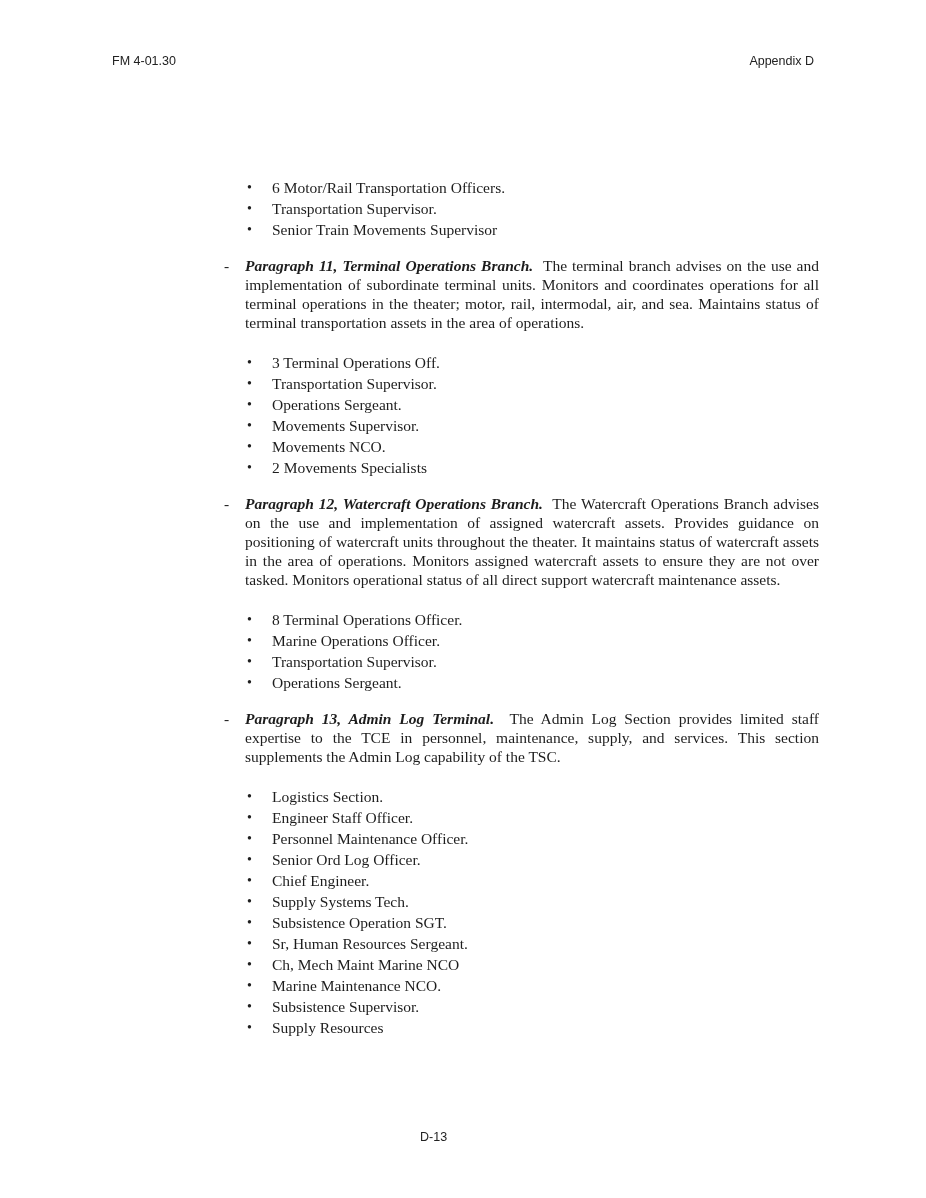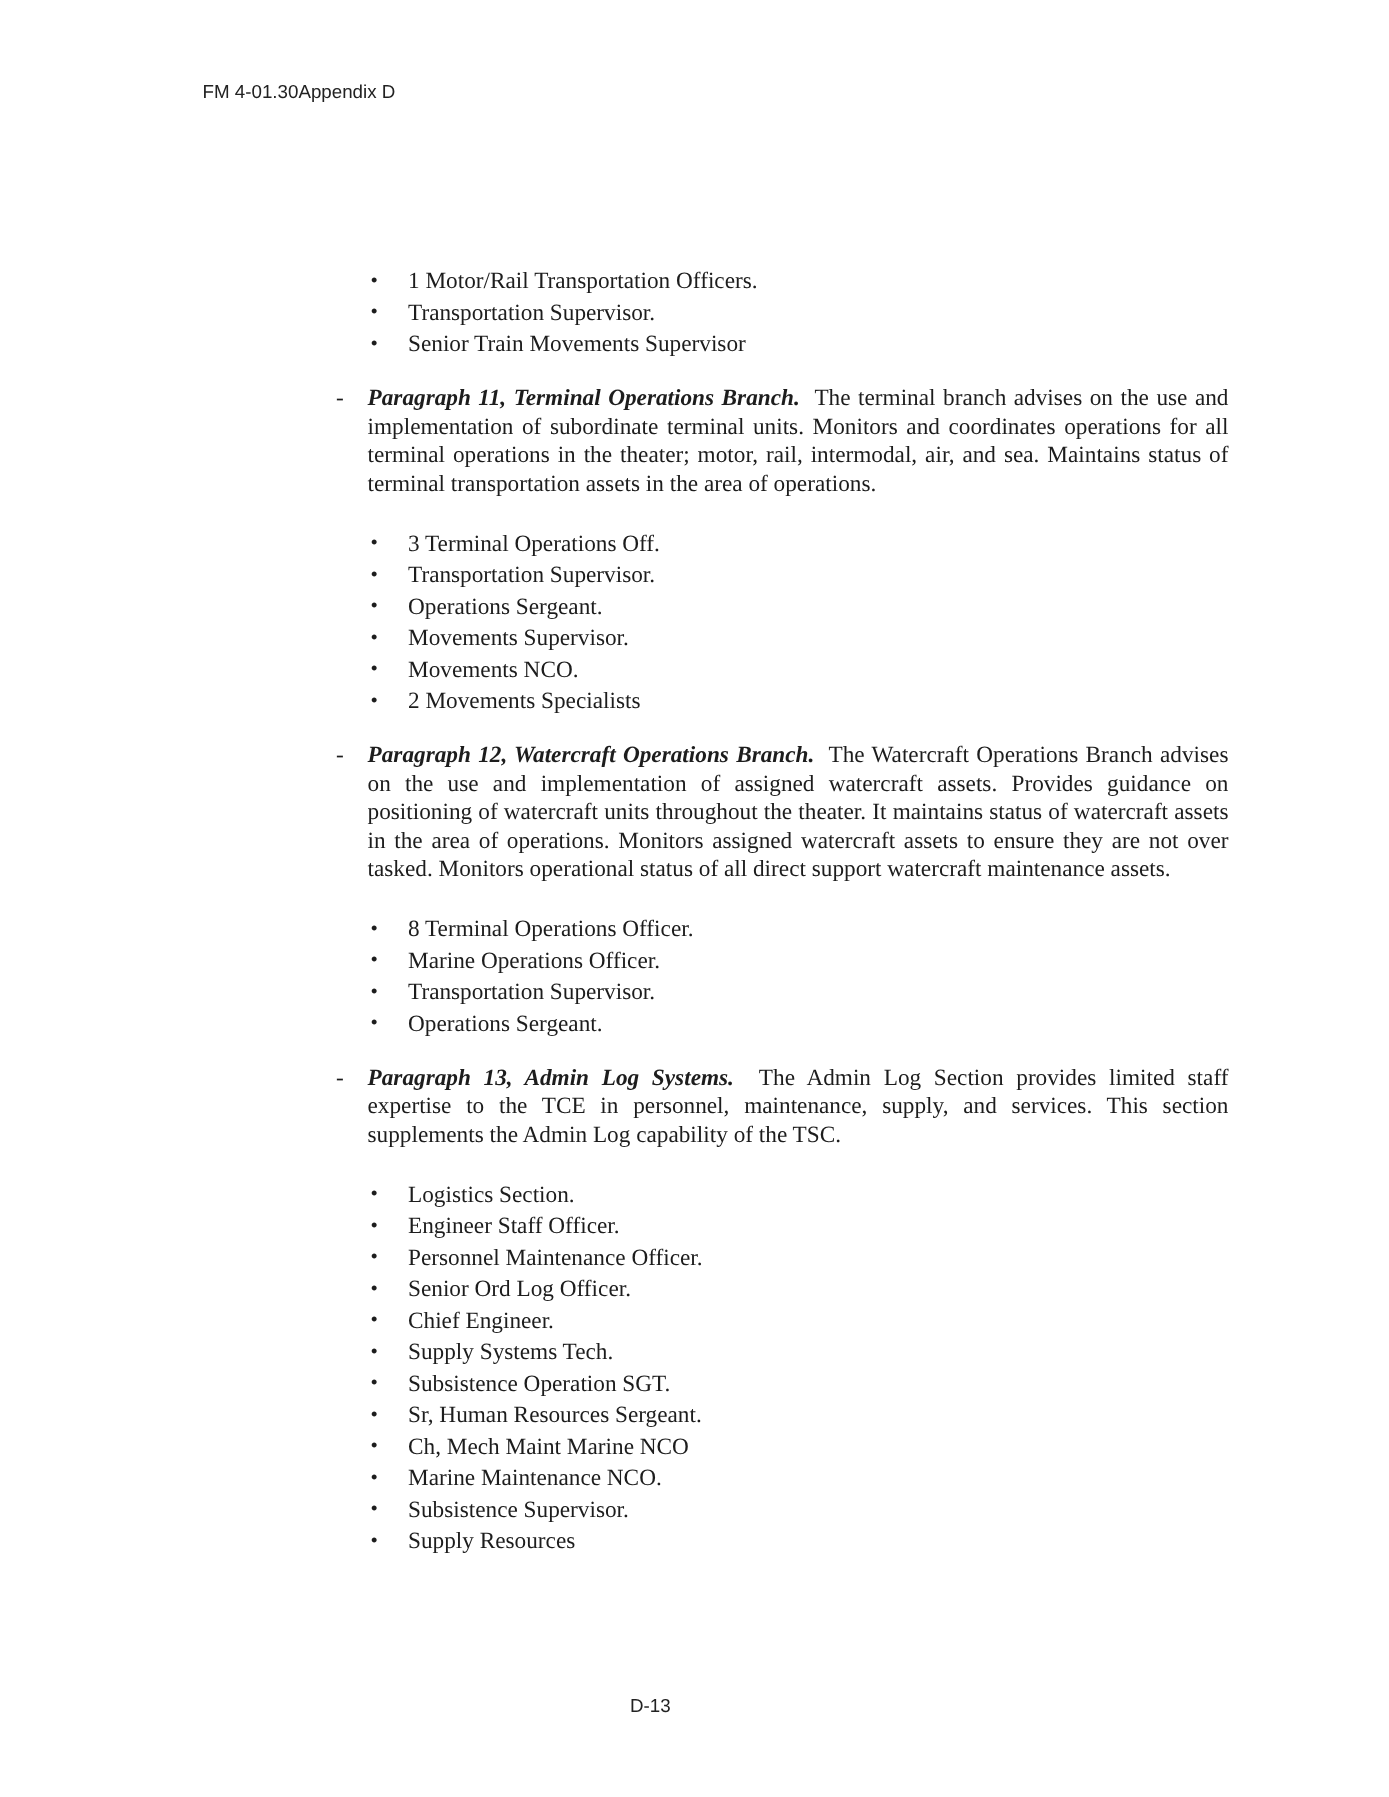--- a/index.html
+++ b/index.html
@@ -11,25 +11,24 @@
     font-family: "Liberation Serif", serif;
     color: #1d1d1d;
     overflow: hidden;
   }
   .page-header {
     position: absolute;
     top: 54px;
     left: 112px;
     right: 112px;
     display: flex;
-    justify-content: flex-start;
+    justify-content: space-between;
     font-family: "Liberation Sans", sans-serif;
     font-size: 12.5px;
     color: #222222;
-    margin-left: 23px;
   }
   .doc-content {
     position: absolute;
     left: 245px;
     top: 177px;
     width: 574px;
     font-size: 15.5px;
   }
   ul.bullets {
     list-style: none;
@@ -76,41 +75,41 @@
 </head>
 <body>
 
 <div class="page-header">
   <span>FM 4-01.30</span>
   <span>Appendix D</span>
 </div>
 
 <div class="doc-content" id="doc-content">
     <ul class="bullets">
-      <li><span class="bullet-glyph">•</span><span>1 Motor/Rail Transportation Officers.</span></li>
+      <li><span class="bullet-glyph">•</span><span>6 Motor/Rail Transportation Officers.</span></li>
       <li><span class="bullet-glyph">•</span><span>Transportation Supervisor.</span></li>
       <li><span class="bullet-glyph">•</span><span>Senior Train Movements Supervisor</span></li>
     </ul>
     <div class="para"><span class="dash-marker">-</span><span class="para-title">Paragraph 11, Terminal Operations Branch.</span>&nbsp; <span>The terminal branch advises on the use and implementation of subordinate terminal units.  Monitors and coordinates operations for all terminal operations in the theater; motor, rail, intermodal, air, and sea.  Maintains status of terminal transportation assets in the area of operations.</span></div>
     <ul class="bullets">
       <li><span class="bullet-glyph">•</span><span>3 Terminal Operations Off.</span></li>
       <li><span class="bullet-glyph">•</span><span>Transportation Supervisor.</span></li>
       <li><span class="bullet-glyph">•</span><span>Operations Sergeant.</span></li>
       <li><span class="bullet-glyph">•</span><span>Movements Supervisor.</span></li>
       <li><span class="bullet-glyph">•</span><span>Movements NCO.</span></li>
       <li><span class="bullet-glyph">•</span><span>2 Movements Specialists</span></li>
     </ul>
     <div class="para"><span class="dash-marker">-</span><span class="para-title">Paragraph 12, Watercraft Operations Branch.</span>&nbsp; <span>The Watercraft Operations Branch advises on the use and implementation of assigned watercraft assets.  Provides guidance on positioning of watercraft units throughout the theater.  It maintains status of watercraft assets in the area of operations.  Monitors assigned watercraft assets to ensure they are not over tasked.  Monitors operational status of all direct support watercraft maintenance assets.</span></div>
     <ul class="bullets">
       <li><span class="bullet-glyph">•</span><span>8 Terminal Operations Officer.</span></li>
       <li><span class="bullet-glyph">•</span><span>Marine Operations Officer.</span></li>
       <li><span class="bullet-glyph">•</span><span>Transportation Supervisor.</span></li>
       <li><span class="bullet-glyph">•</span><span>Operations Sergeant.</span></li>
     </ul>
-    <div class="para"><span class="dash-marker">-</span><span class="para-title">Paragraph 13, Admin Log Systems.</span>&nbsp; <span>The Admin Log Section provides limited staff expertise to the TCE in personnel, maintenance, supply, and services.  This section supplements the Admin Log capability of the TSC.</span></div>
+    <div class="para"><span class="dash-marker">-</span><span class="para-title">Paragraph 13, Admin Log Terminal.</span>&nbsp; <span>The Admin Log Section provides limited staff expertise to the TCE in personnel, maintenance, supply, and services.  This section supplements the Admin Log capability of the TSC.</span></div>
     <ul class="bullets">
       <li><span class="bullet-glyph">•</span><span>Logistics Section.</span></li>
       <li><span class="bullet-glyph">•</span><span>Engineer Staff Officer.</span></li>
       <li><span class="bullet-glyph">•</span><span>Personnel Maintenance Officer.</span></li>
       <li><span class="bullet-glyph">•</span><span>Senior Ord Log Officer.</span></li>
       <li><span class="bullet-glyph">•</span><span>Chief Engineer.</span></li>
       <li><span class="bullet-glyph">•</span><span>Supply Systems Tech.</span></li>
       <li><span class="bullet-glyph">•</span><span>Subsistence Operation SGT.</span></li>
       <li><span class="bullet-glyph">•</span><span>Sr, Human Resources Sergeant.</span></li>
       <li><span class="bullet-glyph">•</span><span>Ch, Mech Maint Marine NCO</span></li>

